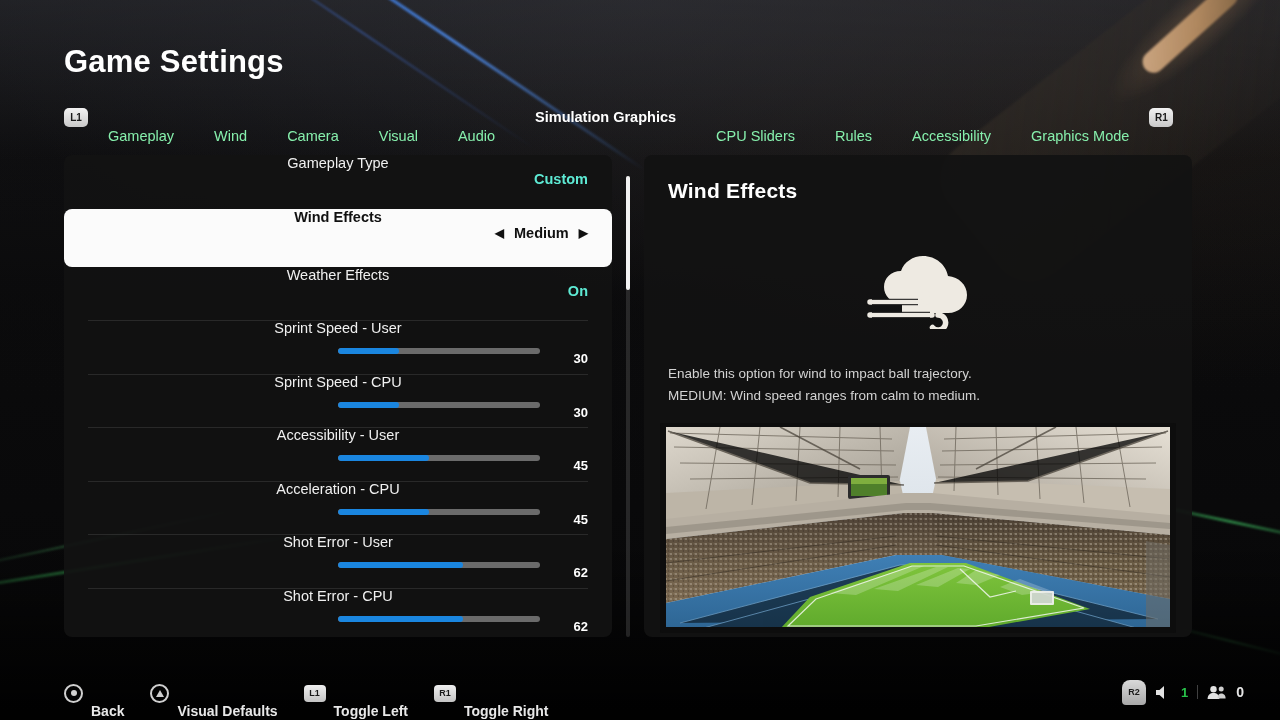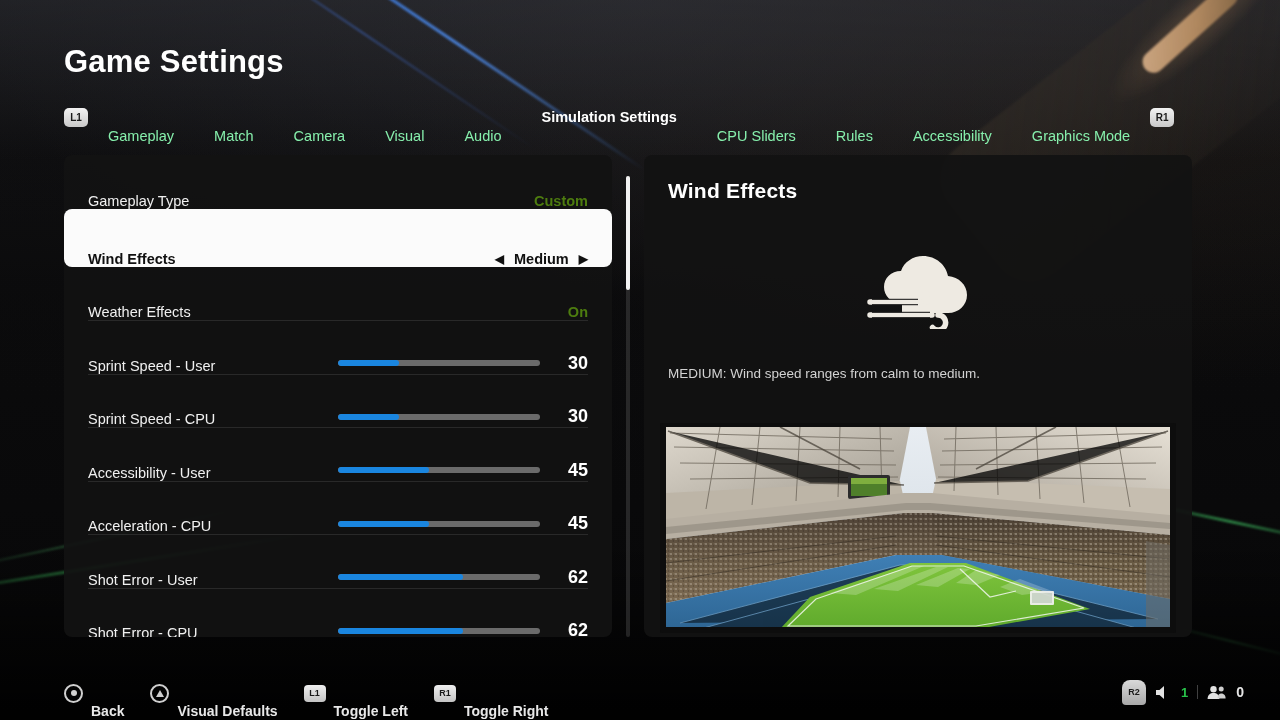--- a/index.html
+++ b/index.html
@@ -104,30 +104,31 @@
   .tab.dim { color:#86efac;margin-top:37px; }
   .tab.active { color:#ffffff; font-weight:bold; }
 
   
   .listpanel {
     position:absolute; left:64px; top:155px; width:548px; height:482px;
     background:rgba(18,18,18,.93);
     border-radius:8px; overflow:hidden;
   }
   .row {
-    position:relative; height:53.5px; display:flex; align-items:flex-end;
+    position:relative; height:53.5px; display:flex; align-items:center;
     padding:0 24px;
+    flex-direction:column;
   }
   .row + .row::before {
     content:""; position:absolute; left:24px; right:24px; top:0; height:1px;
     background:rgba(255,255,255,.10);
   }
   .row .label { font-size:14.5px; color:#f0f0f0; flex:0 0 auto; }
   .row .value {
-    margin-left:auto; font-size:14.5px; font-weight:bold; color:#4d7c0f;
+    margin-left:auto; font-size:14.5px; font-weight:bold; color:#5eead4;
     display:flex; align-items:center; gap:10px;
   }
   .row.selected {
     background:#fbfbfb; border-radius:8px; height:58px; margin:0;
   }
   .row.selected::before { display:none; }
   .row.selected + .row::before { display:none; }
   .row.selected .label { color:#101010; font-weight:bold; }
   .row.selected .value { color:#101010; }
   .arrow { font-size:12px; line-height:1; color:#101010; }
@@ -138,21 +139,21 @@
   }
   .track {
     position:relative; width:202px; height:6px; border-radius:3px;
     background:#6b6b6b; overflow:hidden;
   }
   .fill {
     position:absolute; left:0; top:0; bottom:0; border-radius:3px;
     background:#1a86e0;
   }
   .num {
-    width:48px; text-align:right; font-size:18px; font-weight:bold; color:#fff;
+    width:48px; text-align:right; font-size:13px; font-weight:bold; color:#fff;margin-top:15px;
   }
 
   
   .scrollbar {
     position:absolute; left:626px; top:176px; width:4px; height:461px;
     background:rgba(120,120,120,.28); border-radius:2px;
   }
   .scroll-thumb {
     position:absolute; left:0; top:0; width:4px; height:114px;
     background:#f2f2f2; border-radius:2px;
@@ -234,25 +235,25 @@
   <div class="botfade"></div>
 </div>
 
 <div id="page">
 
   <div class="title">Game Settings</div>
 
   <div class="tabbar">
     <div class="bumper">L1</div>
     <div class="tab dim">Gameplay</div>
-    <div class="tab dim">Match</div>
+    <div class="tab dim">Wind</div>
     <div class="tab dim">Camera</div>
     <div class="tab dim">Visual</div>
     <div class="tab dim">Audio</div>
-    <div class="tab active">Simulation Settings</div>
+    <div class="tab active">Simulation Graphics</div>
     <div class="tab dim">CPU Sliders</div>
     <div class="tab dim">Rules</div>
     <div class="tab dim">Accessibility</div>
     <div class="tab dim">Graphics Mode</div>
     <div class="bumper">R1</div>
   </div>
 
   <div class="listpanel">
 
     <div class="row">
@@ -352,20 +353,21 @@
       </g>
       <g stroke="#1b1b1b" stroke-width="1.4" fill="none" opacity=".85">
         <path d="M14 44.4 L60 44.4"></path>
         <path d="M14 49.6 L60 49.6"></path>
         <path d="M14 57.4 L72 57.4"></path>
         <path d="M14 62.6 L72 62.6"></path>
       </g>
     </svg>
 
     <div class="desc">
+      <p>Enable this option for wind to impact ball trajectory.</p>
       <p>MEDIUM: Wind speed ranges from calm to medium.</p>
     </div>
 
     <div class="shot">
       <svg viewBox="0 0 516 210" preserveAspectRatio="none">
         <defs>
           <linearGradient id="sky" x1="0" y1="0" x2="0" y2="1">
             <stop offset="0%" stop-color="#e8edf2"></stop>
               <stop offset="100%" stop-color="#cfd8e0"></stop>
           </linearGradient>

